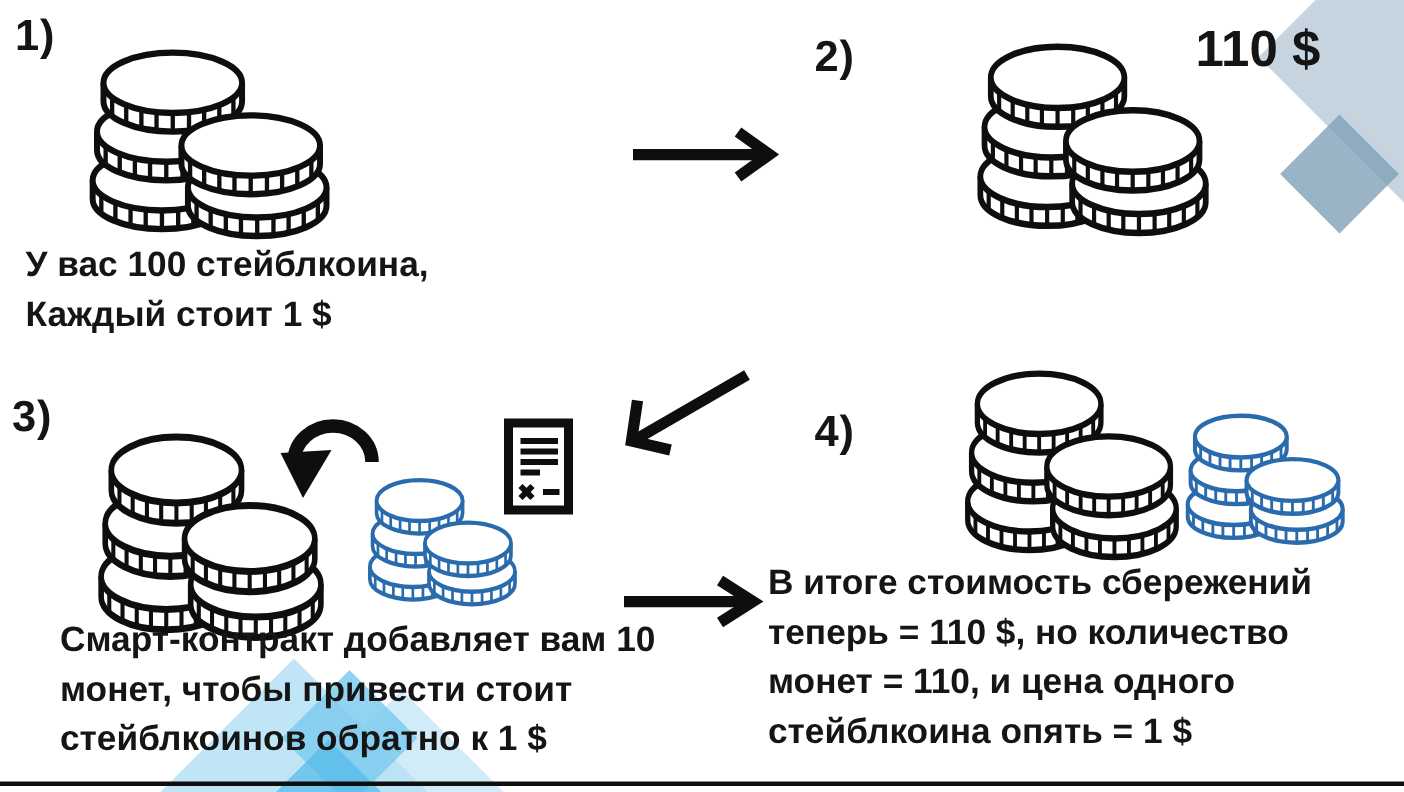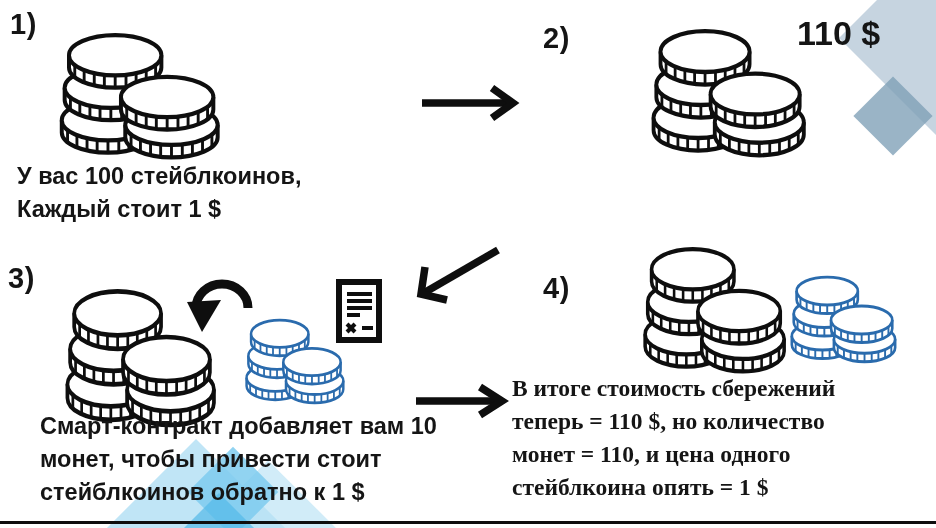--- a/index.html
+++ b/index.html
@@ -62,21 +62,21 @@
         <use href="#coin" transform="translate(84,54)"></use>
       </g>
     </defs>
   </svg>
 
   <div class="abs step-num" style="left:10px;top:8px;">1)</div>
   <svg class="icon coins-black" style="left:56px;top:32px;" width="166" height="130" viewBox="0 0 230 168" preserveAspectRatio="none">
       <use href="#coins"></use>
     </svg>
   <div class="abs caption" style="left:17px;top:160px;">
-    <span>У вас 100 стейблкоинов,</span>
+    <span>У вас 100 стейблкоина,</span>
     <span>Каждый стоит 1 $</span>
   </div>
 
   <svg class="icon" style="left:420px;top:85px;" width="100" height="36" viewBox="0 0 100 36">
     <line class="arrow" x1="2" y1="18" x2="90" y2="18"></line>
     <polyline class="arrow" points="72,3 93,18 72,33"></polyline>
   </svg>
 
   <div class="abs step-num" style="left:543px;top:22px;">2)</div>
   <div class="abs amount" style="left:749px;top:14px;margin-left:48px;">110 $</div>
@@ -125,21 +125,21 @@
       <use href="#coins"></use>
     </svg>
   <svg class="icon coins-blue" style="left:788px;top:275px;" width="110" height="90" viewBox="0 0 230 168" preserveAspectRatio="none">
       <use href="#coins"></use>
     </svg>
 
   <svg class="icon" style="left:414px;top:384px;" width="95" height="34" viewBox="0 0 95 34">
     <line class="arrow" x1="2" y1="17" x2="85" y2="17"></line>
     <polyline class="arrow" points="66,3 88,17 66,31"></polyline>
   </svg>
-  <div class="abs caption" style="left:512px;top:372px;font-family:Liberation Serif, serif;">
+  <div class="abs caption" style="left:512px;top:372px;">
     <span>В итоге стоимость сбережений</span>
     <span>теперь = 110 $, но количество</span>
     <span>монет = 110, и цена одного</span>
     <span>стейблкоина опять = 1 $</span>
   </div>
 
   <div class="abs" id="footer-bar"></div>
 
 </div>
 

